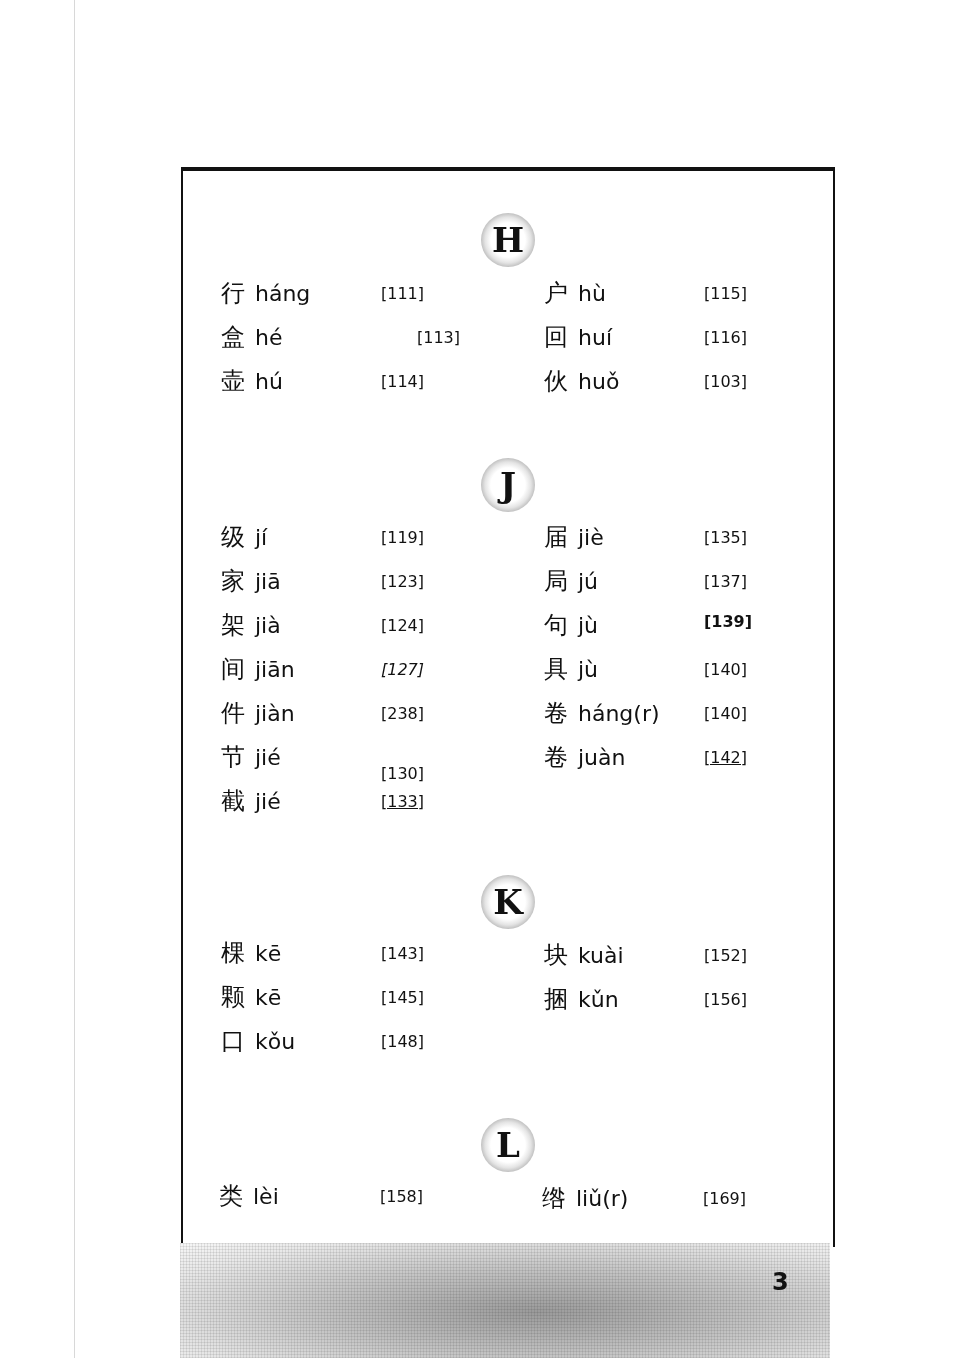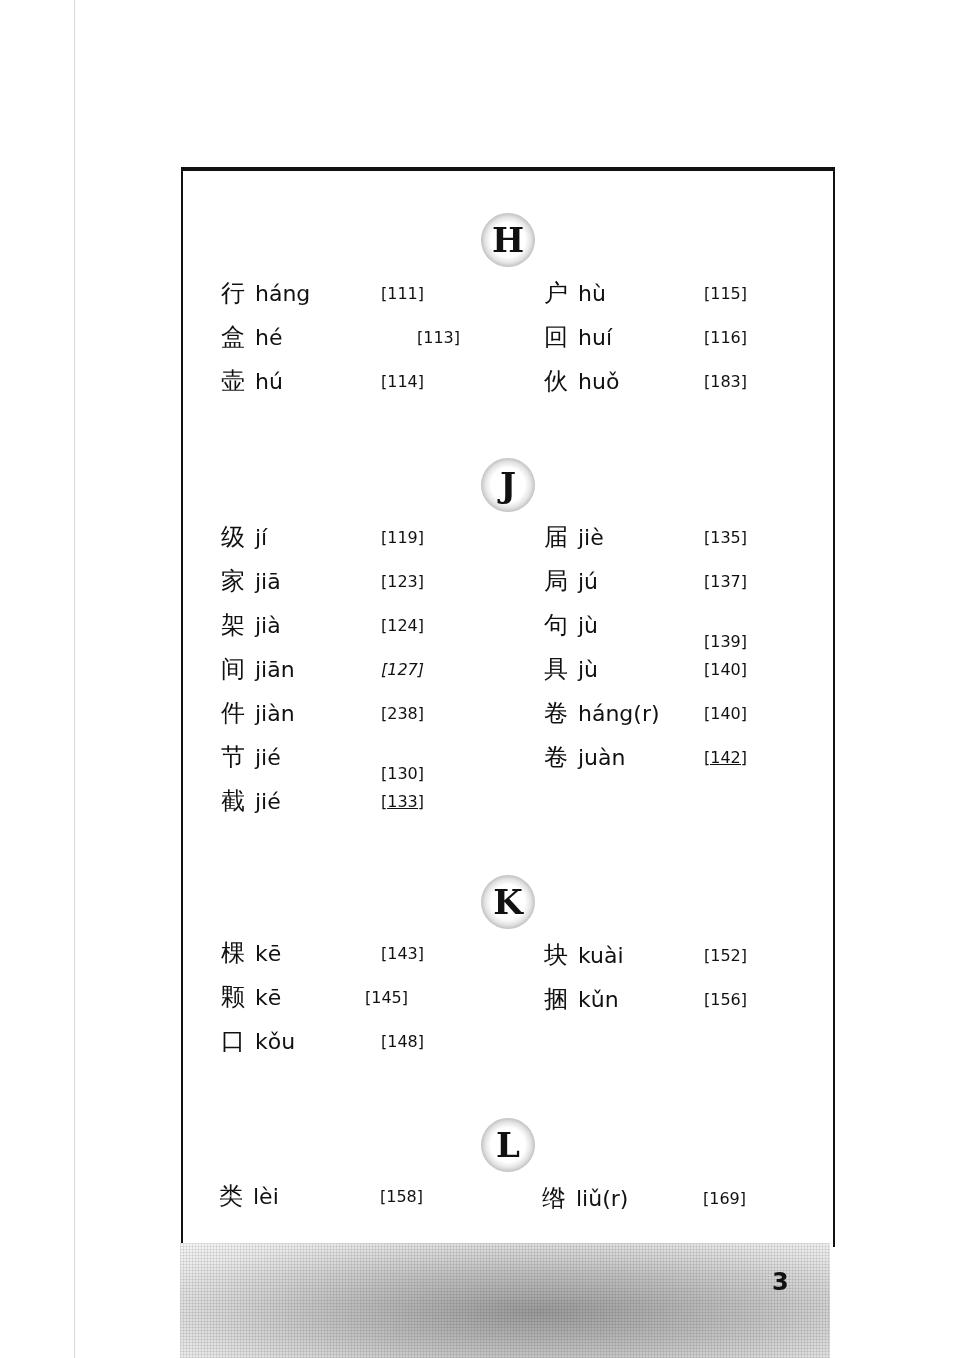--- a/index.html
+++ b/index.html
@@ -76,21 +76,21 @@
     <div class="entry" style="left:361px; top:148px;">
       <span class="hanzi">回</span>
       <span class="pinyin">huí</span>
     </div>
     <span class="entry page" style="left:521px; top:148px;">[116]</span>
 
     <div class="entry" style="left:361px; top:192px;">
       <span class="hanzi">伙</span>
       <span class="pinyin">huǒ</span>
     </div>
-    <span class="entry page" style="left:521px; top:192px;">[183]</span>
+    <span class="entry page" style="left:521px; top:192px;">[103]</span>
   </div>
 
   <div class="section" style="top:0;">
     <div class="letter-badge" style="top:287px;">J</div>
 
     <div class="entry" style="left:38px; top:348px;">
       <span class="hanzi">级</span>
       <span class="pinyin">jí</span>
     </div>
     <span class="entry page" style="left:198px; top:348px;">[119]</span>
@@ -140,21 +140,21 @@
     <div class="entry" style="left:361px; top:392px;">
       <span class="hanzi">局</span>
       <span class="pinyin">jú</span>
     </div>
     <span class="entry page" style="left:521px; top:392px;">[137]</span>
 
     <div class="entry" style="left:361px; top:436px;">
       <span class="hanzi">句</span>
       <span class="pinyin">jù</span>
     </div>
-    <span class="entry page" style="left:521px; top:452px;">[139]</span>
+    <span class="entry page" style="left:521px; top:432px;font-weight:bold;">[139]</span>
 
     <div class="entry" style="left:361px; top:480px;">
       <span class="hanzi">具</span>
       <span class="pinyin">jù</span>
     </div>
     <span class="entry page" style="left:521px; top:480px;">[140]</span>
 
     <div class="entry" style="left:361px; top:524px;">
       <span class="hanzi">卷</span>
       <span class="pinyin">háng(r)</span>
@@ -174,21 +174,21 @@
     <div class="entry" style="left:38px; top:764px;">
       <span class="hanzi">棵</span>
       <span class="pinyin">kē</span>
     </div>
     <span class="entry page" style="left:198px; top:764px;">[143]</span>
 
     <div class="entry" style="left:38px; top:808px;">
       <span class="hanzi">颗</span>
       <span class="pinyin">kē</span>
     </div>
-    <span class="entry page" style="left:182px; top:808px;text-align:right;">[145]</span>
+    <span class="entry page" style="left:198px; top:808px;text-align:right;">[145]</span>
 
     <div class="entry" style="left:38px; top:852px;">
       <span class="hanzi">口</span>
       <span class="pinyin">kǒu</span>
     </div>
     <span class="entry page" style="left:198px; top:852px;">[148]</span>
 
     <div class="entry" style="left:361px; top:766px;">
       <span class="hanzi">块</span>
       <span class="pinyin">kuài</span>

